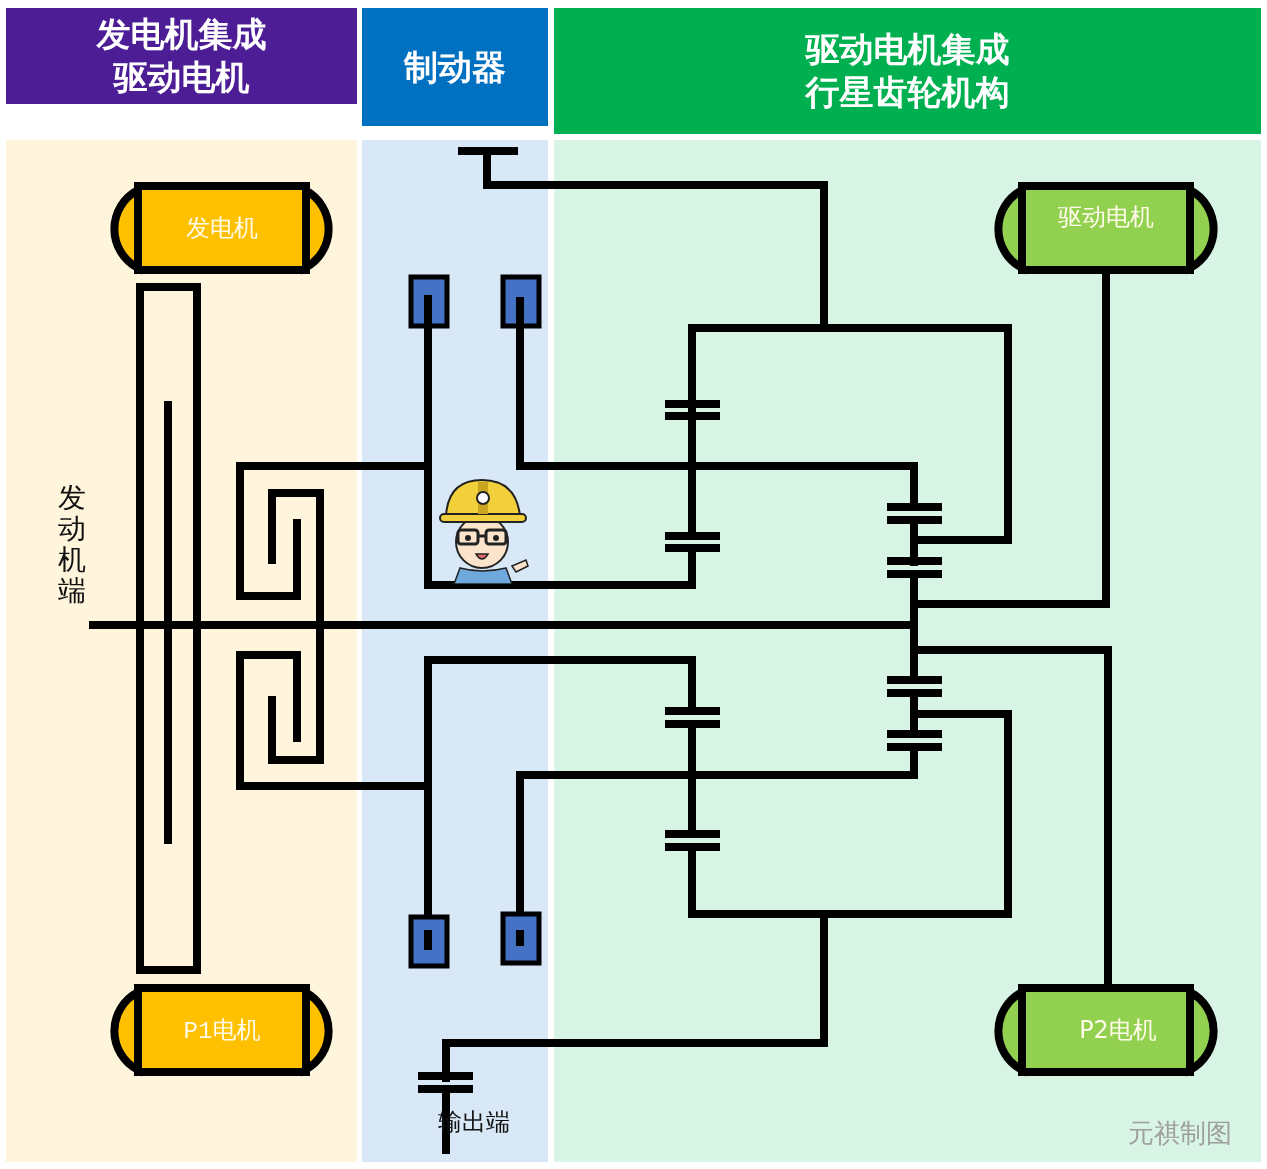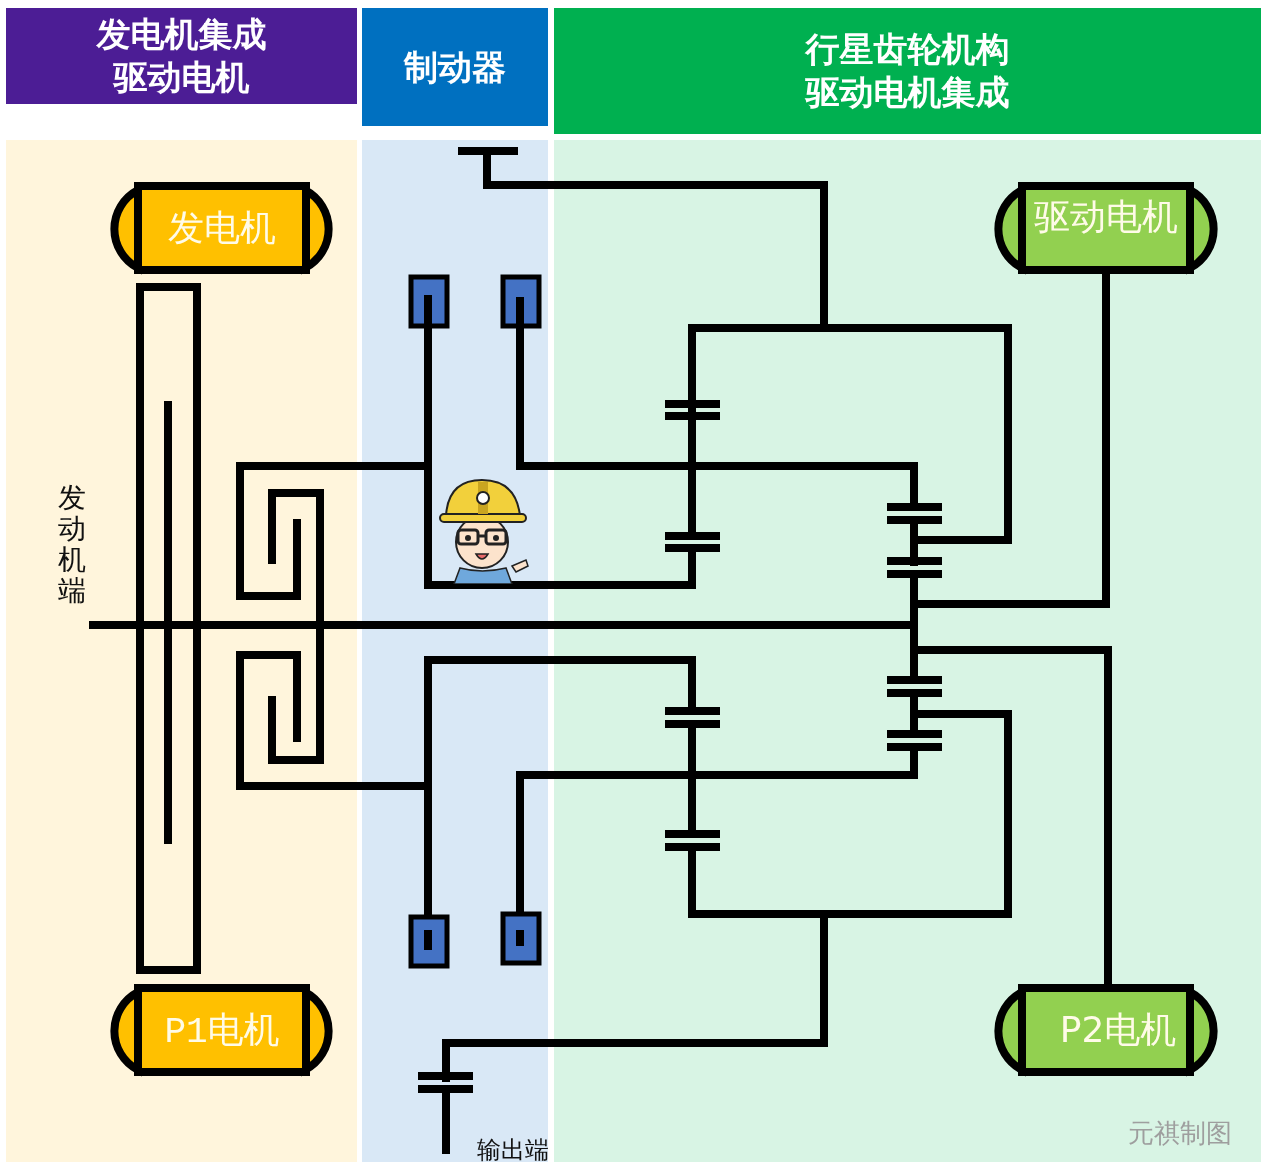--- a/index.html
+++ b/index.html
@@ -3,25 +3,25 @@
 <meta charset="utf-8">
 <style>
   html, body { margin: 0; padding: 0; background: #ffffff; }
   body { width: 1267px; height: 1169px; position: relative; overflow: hidden;
          font-family: "DejaVu Sans", "Liberation Sans", sans-serif; }
   .panel { position: absolute; }
   .hdr { position: absolute; display: flex; align-items: center; justify-content: center;
          color: #ffffff; font-weight: bold; font-size: 34px; line-height: 43px; text-align: center; }
   .hdr span { display: block; }
   svg#diagram { position: absolute; left: 0; top: 0; }
-  .lbl { position: absolute; font-size: 36px; color: #fffbe8; display: flex; align-items: center; justify-content: center; }
+  .lbl { position: absolute; font-size: 24px; color: #fffbe8; display: flex; align-items: center; justify-content: center; }
   .vtext { position: absolute; left: 52px; top: 482px; width: 40px; font-size: 28px; line-height: 31px;
            color: #111; text-align: center; }
   .vtext span { display: block; }
-  .out-label { position: absolute; left: 477px; top: 1106px; font-size: 24px; color: #111; margin-top: 28px; }
+  .out-label { position: absolute; left: 438px; top: 1106px; font-size: 24px; color: #111; }
   .watermark { position: absolute; left: 1128px; top: 1116px; font-size: 26px; color: #9e9e9e; }
   .avatar { position: absolute; left: 436px; top: 474px; width: 98px; height: 110px; }
 </style>
 </head>
 <body>
 
 <div class="panel" style="left:6px;top:140px;width:351px;height:1022px;background:#FFF5DC;"></div>
 <div class="panel" style="left:362px;top:140px;width:186px;height:1022px;background:#D9E8F6;"></div>
 <div class="panel" style="left:554px;top:140px;width:707px;height:1022px;background:#D8F4E4;"></div>
 
@@ -31,22 +31,22 @@
       <span>驱动电机</span>
     </div>
 </div>
 <div class="hdr" style="left:362px;top:8px;width:186px;height:118px;background:#0070C0;">
   <div>
       <span>制动器</span>
     </div>
 </div>
 <div class="hdr" style="left:554px;top:8px;width:707px;height:126px;background:#00B050;">
   <div>
+      <span>驱动电机集成</span>
       <span>行星齿轮机构</span>
-      <span>驱动电机集成</span>
     </div>
 </div>
 
 <svg id="diagram" width="1267" height="1169" viewBox="0 0 1267 1169">
   <g stroke="#000" stroke-width="8" fill="none" stroke-linecap="square">
 
     <g>
       <path d="M138 190 A44 44 0 0 0 138 268 Z" fill="#FFC000"></path>
       <path d="M305 190 A44 44 0 0 1 305 268 Z" fill="#FFC000"></path>
       <rect x="138" y="186" width="168" height="84" fill="#FFC000"></rect>

